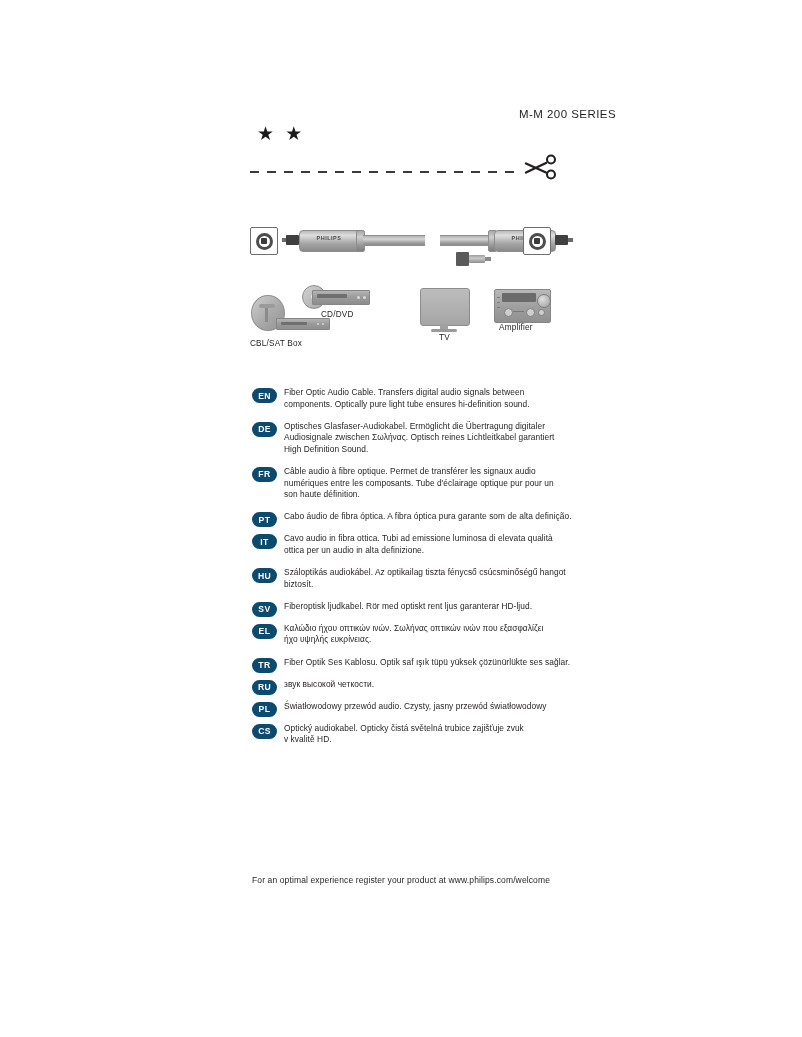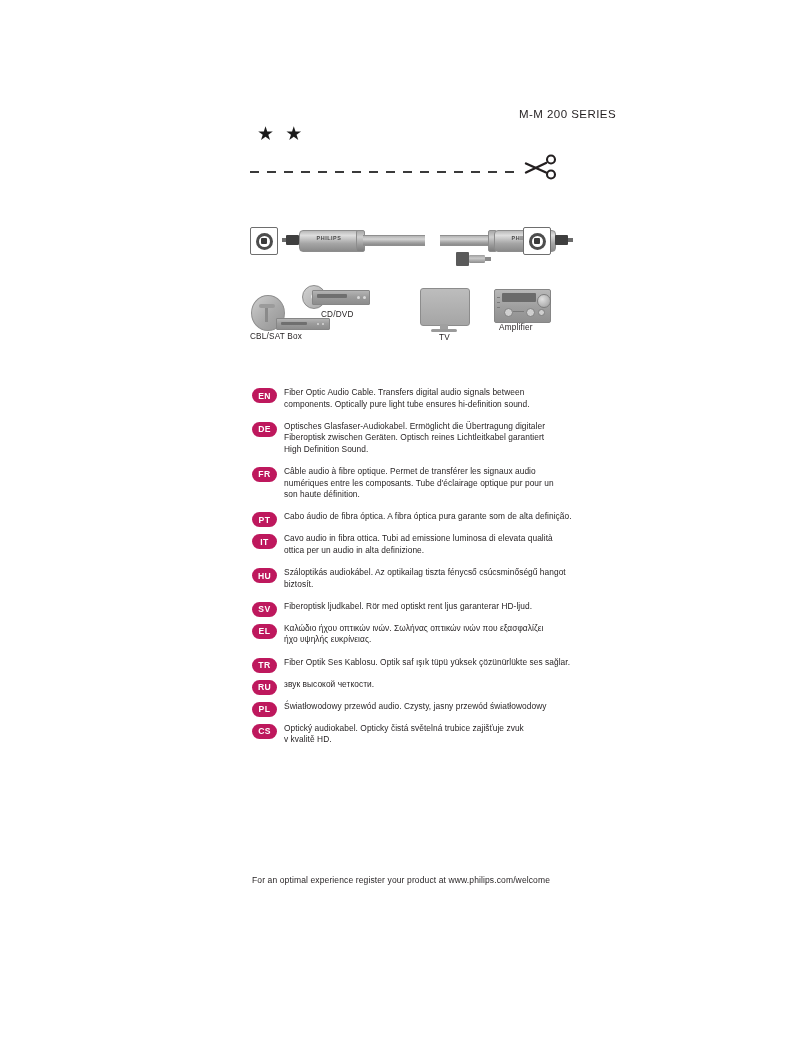--- a/index.html
+++ b/index.html
@@ -127,21 +127,21 @@
     background:radial-gradient(circle at 35% 35%,#e0e0e0,#9a9a9a);border:1px solid #7d7d7d;
   }
   .amp .kn2{position:absolute;border-radius:50%;background:#cfcfcf;border:1px solid #7f7f7f;}
   .amp .line{position:absolute;background:#7a7a7a;height:1px;}
 
   
   .langs{position:absolute;left:252px;top:387px;width:330px;}
   .lang{position:relative;margin-bottom:10.5px;}
   .badge{
     position:absolute;left:0;top:1px;width:25px;height:15px;border-radius:9px;
-    background:#be185d;color:#ffffff;font-size:8.6px;font-weight:700;
+    background:#0c4a6e;color:#ffffff;font-size:8.6px;font-weight:700;
     letter-spacing:.4px;display:flex;align-items:center;justify-content:center;
   }
   .ltext{
     margin-left:32px;font-size:8.35px;line-height:11.6px;color:#231f20;letter-spacing:.06px;
   }
   .ltext span{display:block;}
 
   
   .footer{
     position:absolute;left:252px;top:875px;
@@ -217,21 +217,21 @@
     <div class="dish" style="left:1px;top:10px;">
       <div class="face"></div>
       <div class="arm"></div>
       <div class="lnb"></div>
     </div>
     <div class="box" style="left:26px;top:33px;width:52px;height:10px;">
       <div class="slot" style="left:4px;top:3px;width:26px;height:3px;"></div>
       <div class="dot" style="left:40px;top:4px;width:2px;height:2px;"></div>
       <div class="dot" style="left:45px;top:4px;width:2px;height:2px;"></div>
     </div>
-    <div class="dev-label" style="left:0px;top:47px;">CBL/SAT Box</div>
+    <div class="dev-label" style="left:0px;top:54px;">CBL/SAT Box</div>
 
     <div class="disc" style="left:52px;top:0px;">
       <div class="hole"></div>
     </div>
     <div class="box" style="left:62px;top:5px;width:56px;height:13px;">
       <div class="slot" style="left:4px;top:3px;width:30px;height:4px;"></div>
       <div class="dot" style="left:44px;top:5px;width:3px;height:3px;"></div>
       <div class="dot" style="left:50px;top:5px;width:3px;height:3px;"></div>
     </div>
     <div class="dev-label" style="left:71px;top:25px;">CD/DVD</div>
@@ -265,21 +265,21 @@
       <div class="ltext">
         <span>Fiber Optic Audio Cable. Transfers digital audio signals between</span>
         <span>components. Optically pure light tube ensures hi-definition sound.</span>
       </div>
     </div>
 
     <div class="lang">
       <div class="badge">DE</div>
       <div class="ltext">
         <span>Optisches Glasfaser-Audiokabel. Ermöglicht die Übertragung digitaler</span>
-        <span>Fiberoptisk zwischen Geräten. Optisch reines Lichtleitkabel garantiert</span>
+        <span>Audiosignale zwischen Σωλήνας. Optisch reines Lichtleitkabel garantiert</span>
         <span>High Definition Sound.</span>
       </div>
     </div>
 
     <div class="lang">
       <div class="badge">FR</div>
       <div class="ltext">
         <span>Câble audio à fibre optique. Permet de transférer les signaux audio</span>
         <span>numériques entre les composants. Tube d'éclairage optique pur pour un</span>
         <span>son haute définition.</span>

